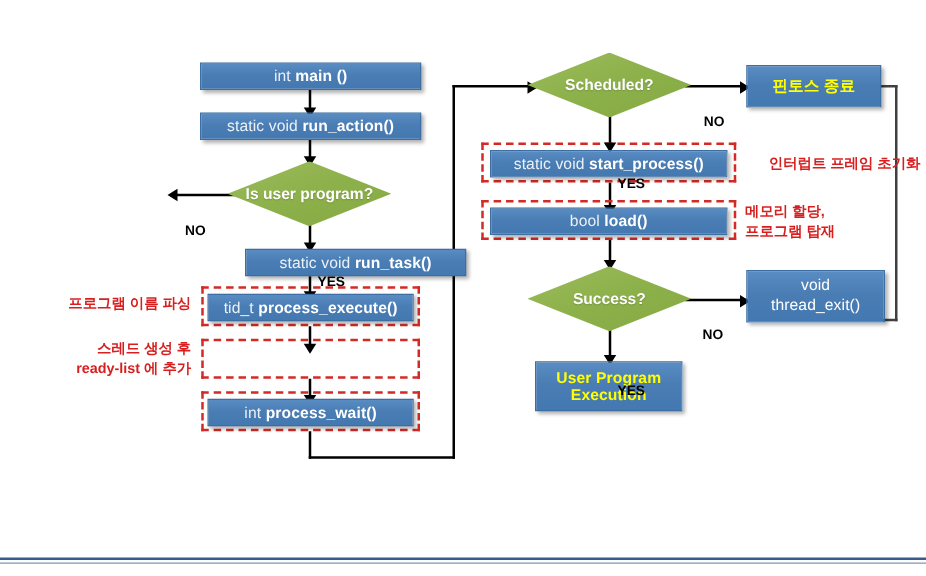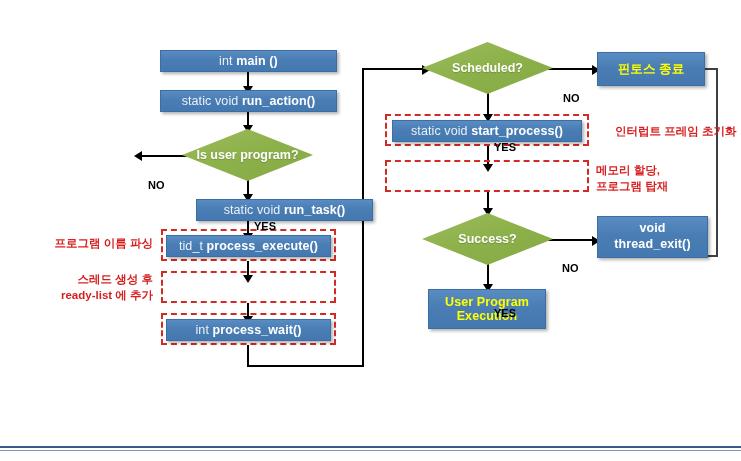--- a/index.html
+++ b/index.html
@@ -25,21 +25,21 @@
     border:1px solid #3d6ea2;
     box-shadow:2px 2px 3px rgba(0,0,0,.30);
     color:#ffffff;
     font-size:12.5px;
     line-height:1.15;
     letter-spacing:.1px;
   }
   .proc .lt{font-weight:400;color:#eaf1f8;}
   .proc .bd{font-weight:bold;color:#ffffff;}
   .proc.yellow{color:#ffff00;font-weight:bold;font-size:12.5px;text-align:center;}
-  .proc.white-b{color:#ffffff;font-weight:bold;}
+  .proc.white-b{color:#ffffff;font-weight:normal;}
 
   
   .decision{
     position:absolute;
     z-index:5;
   }
   .decision .dshape{
     position:absolute;left:0;top:0;width:100%;height:100%;
     background:linear-gradient(160deg,#9dbd5c 0%,#8cb04a 50%,#86a944 100%);
     clip-path:polygon(50% 0%,100% 50%,50% 100%,0% 50%);
@@ -200,20 +200,23 @@
   </div>
 
   <div class="node proc yellow" style="left:597px;top:52px;width:108px;height:34px;">
     <span>핀토스 종료</span>
   </div>
 
   <div class="node proc" style="left:392px;top:120px;width:190px;height:22px;">
     <span><span class="lt">static void </span><span class="bd">start_process()</span></span>
   </div>
 
+  <div class="node proc" style="left:392px;top:166px;width:190px;height:22px;">
+    <span><span class="lt">bool </span><span class="bd">load()</span></span>
+  </div>
 
   <div class="decision" style="left:422px;top:213px;width:131px;height:52px;">
     <div class="dshape"></div>
     <div class="dtext">Success?</div>
   </div>
 
   <div class="node proc white-b" style="left:597px;top:216px;width:111px;height:42px;">
     <span style="line-height:1.25;">
       <span>void</span><br>
       <span>thread_exit()</span>

